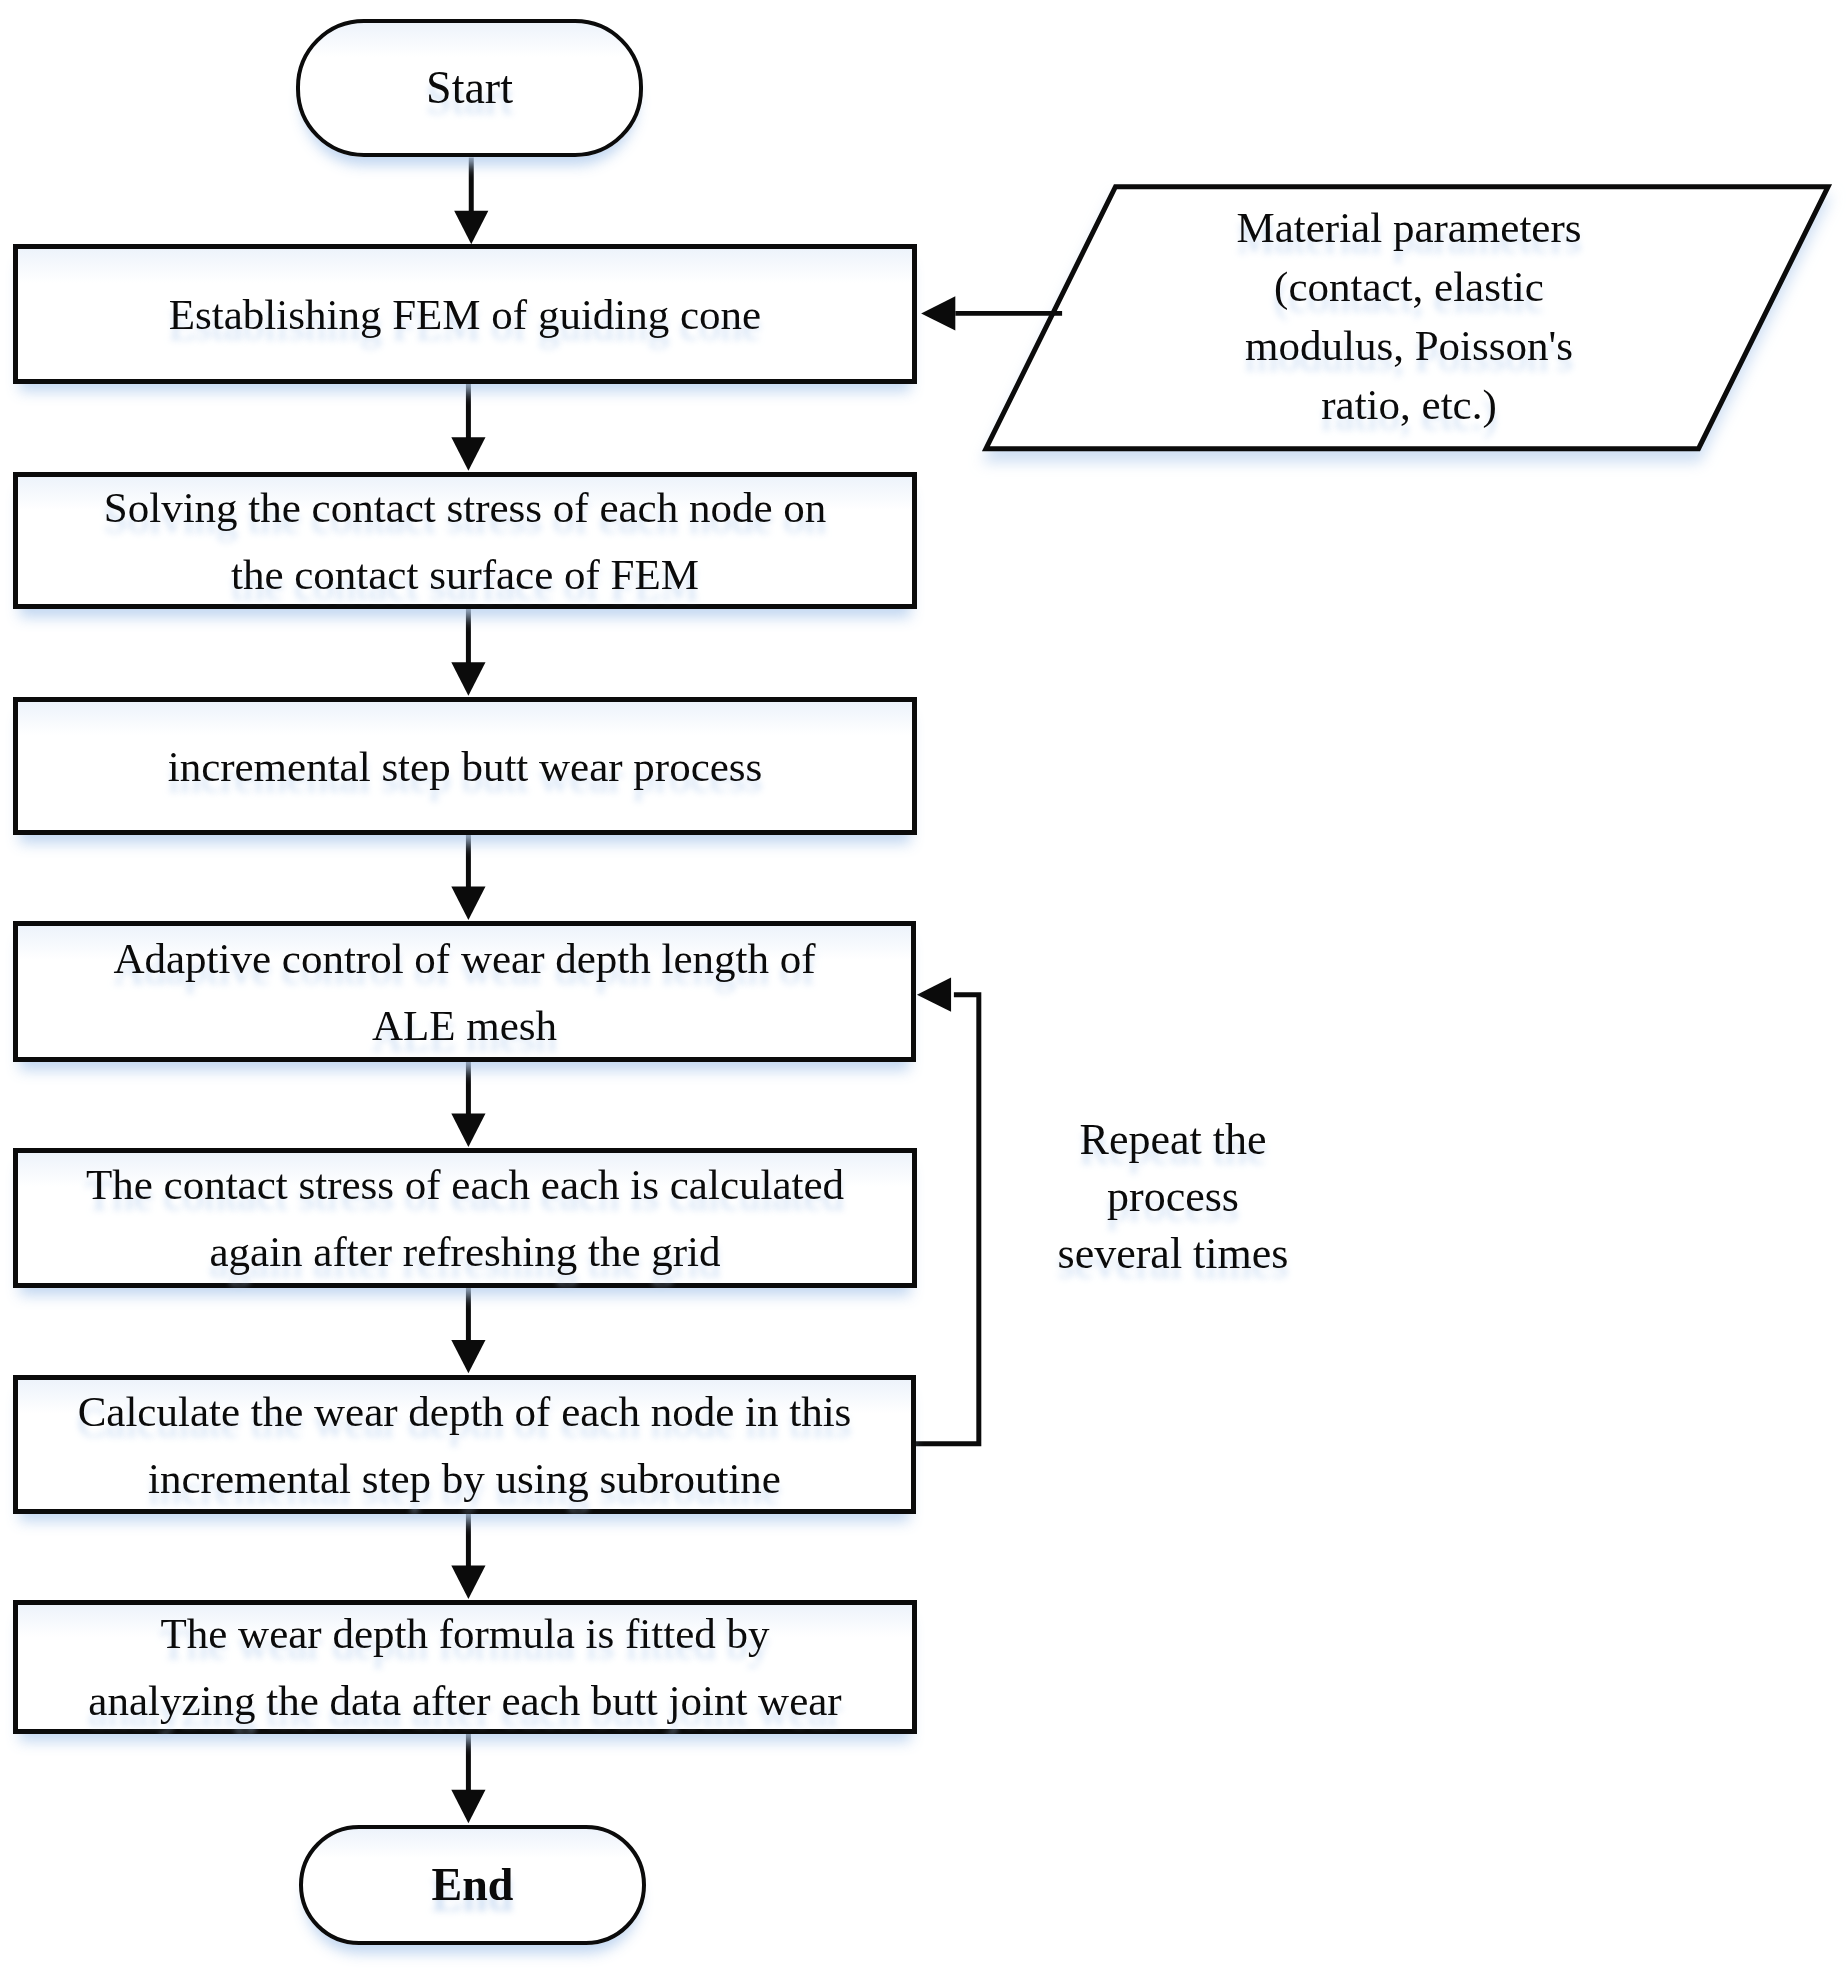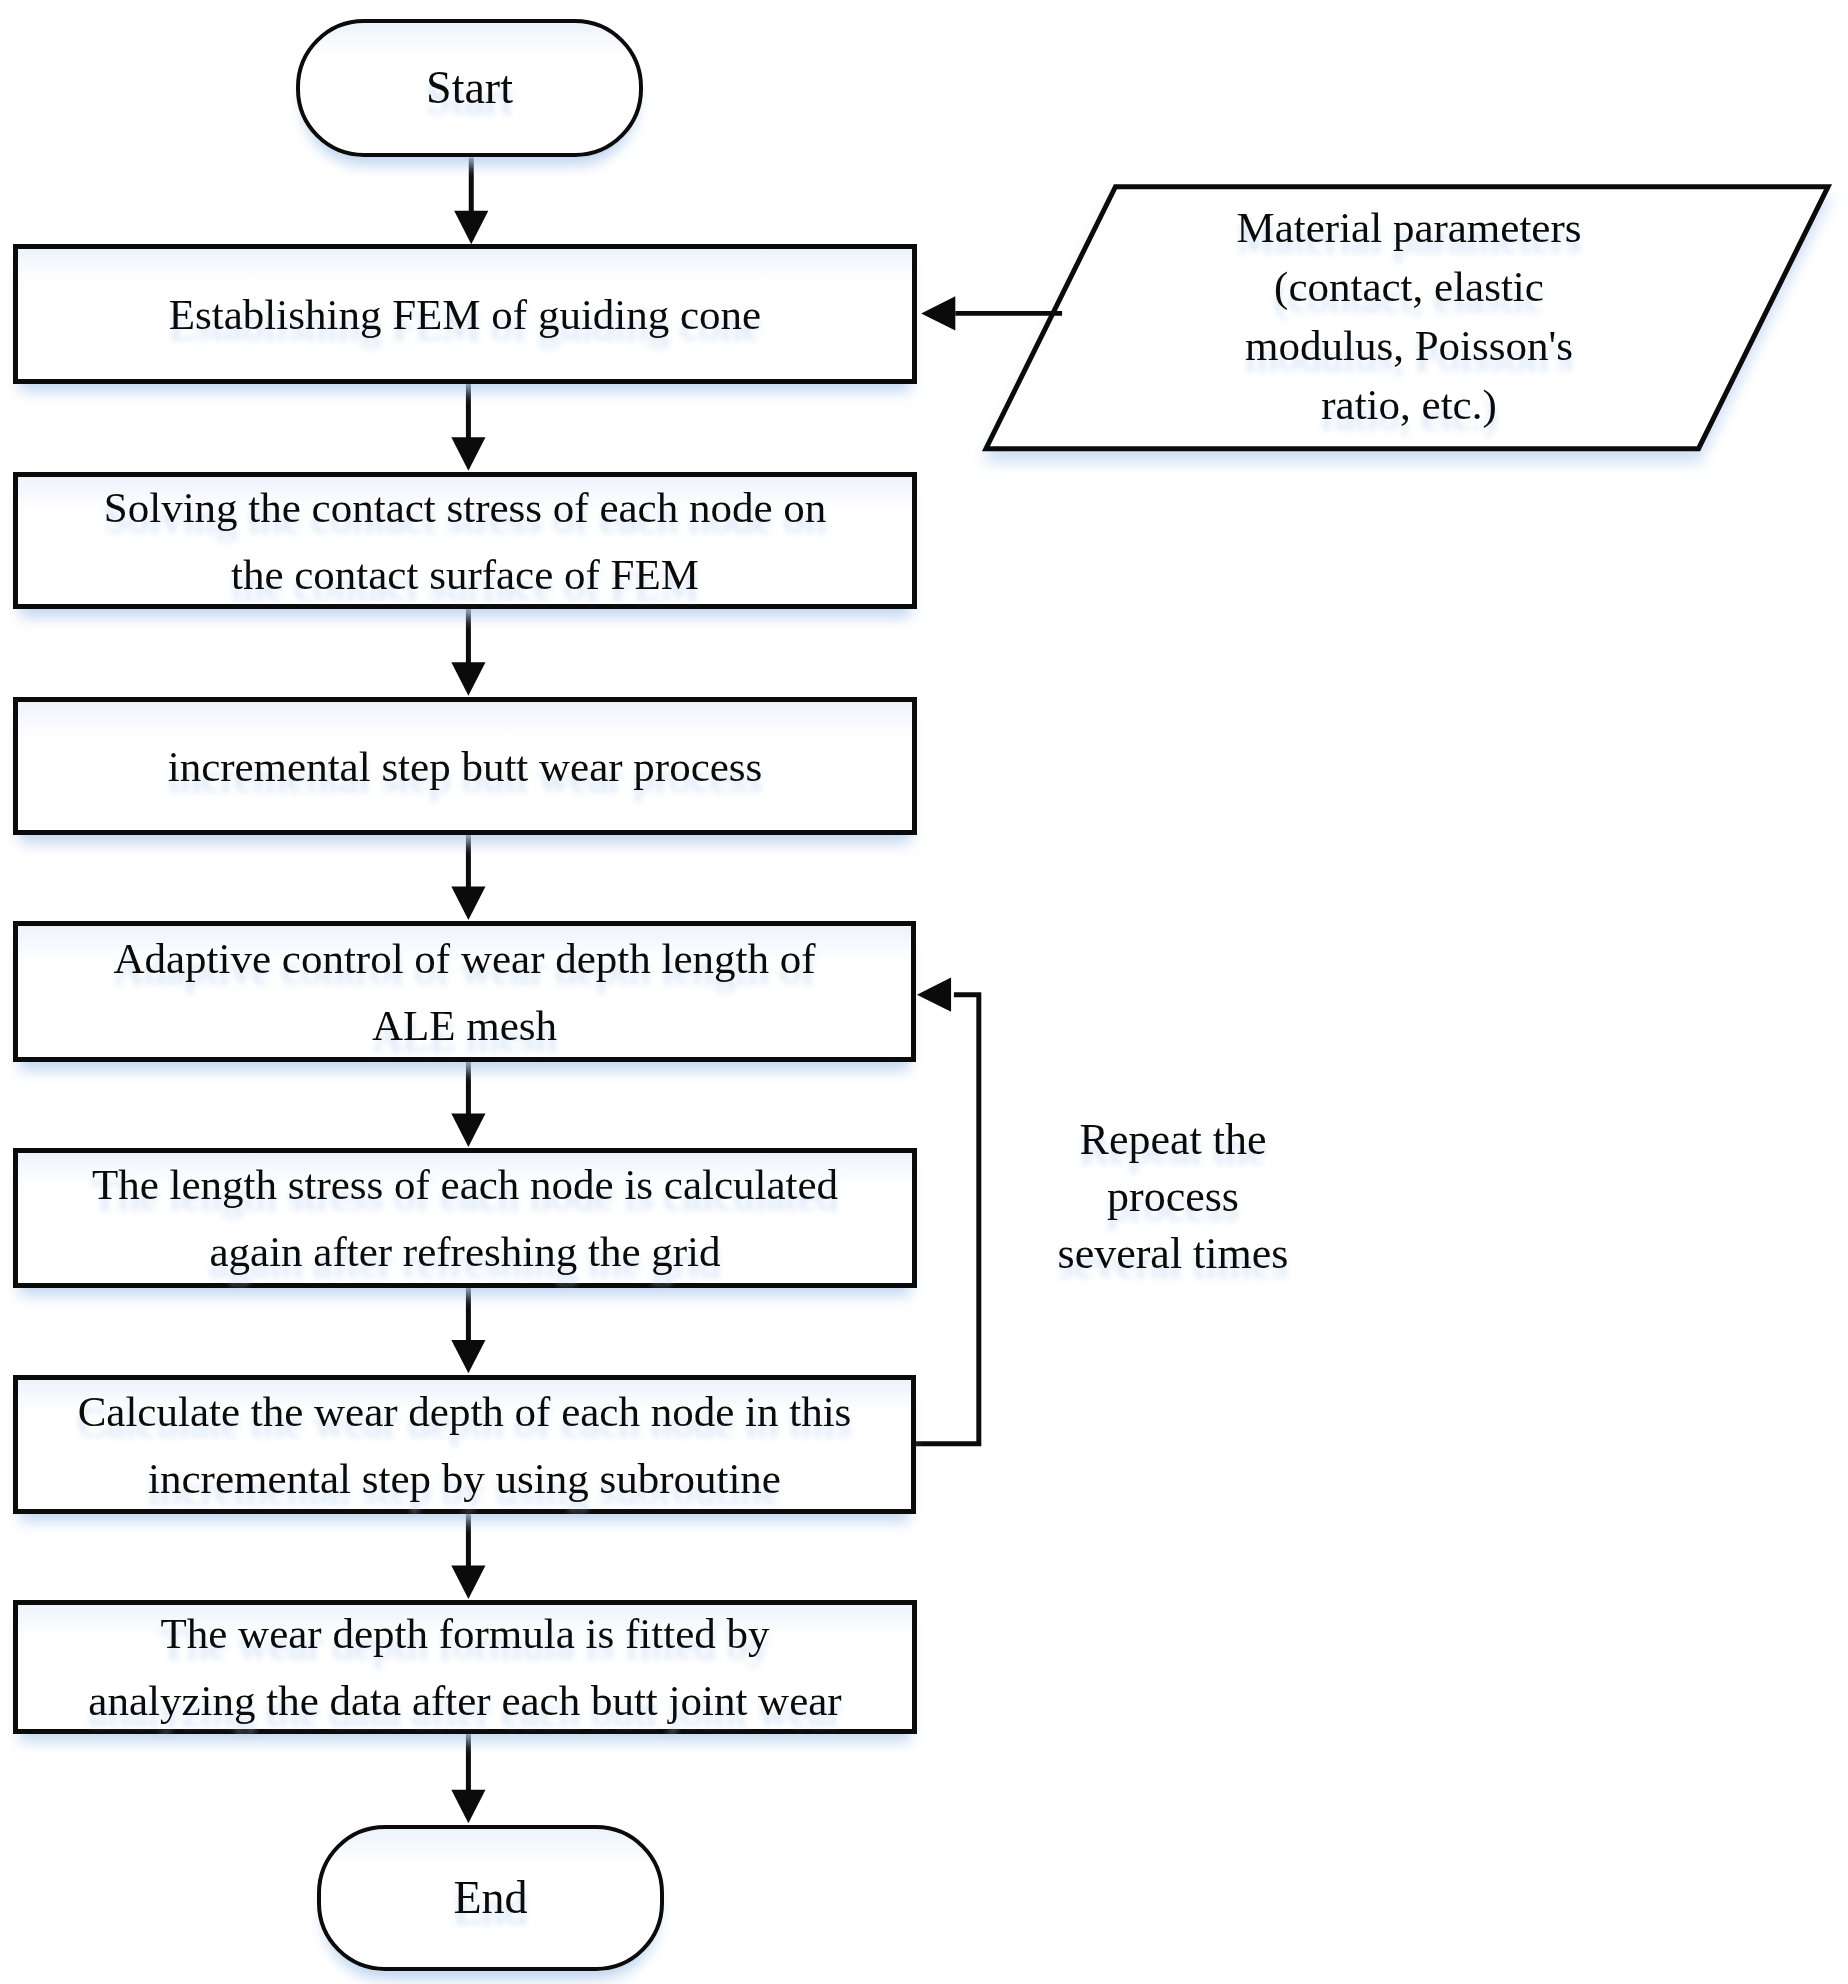--- a/index.html
+++ b/index.html
@@ -129,21 +129,21 @@
 
   <div class="node" style="left:13px;top:921px;width:903px;height:141px;">
     <div class="label">
       <div>Adaptive control of wear depth length of</div>
       <div>ALE mesh</div>
     </div>
   </div>
 
   <div class="node" style="left:13px;top:1148px;width:904px;height:140px;">
     <div class="label">
-      <div>The length stress of each node is calculated</div>
+      <div>The contact stress of each each is calculated</div>
       <div>again after refreshing the grid</div>
     </div>
   </div>
 
   <div class="node" style="left:13px;top:1375px;width:903px;height:139px;">
     <div class="label">
       <div>Calculate the wear depth of each node in this</div>
       <div>incremental step by using subroutine</div>
     </div>
   </div>
@@ -154,18 +154,18 @@
       <div>analyzing the data after each butt joint wear</div>
     </div>
   </div>
 
   <div class="note" style="left:995px;top:1101px;width:356px;">
     <div>Repeat the</div>
     <div>process</div>
     <div>several times</div>
   </div>
 
-  <div class="node terminator" style="left:317px;top:1825px;width:347px;height:146px;">
+  <div class="node terminator" style="left:299px;top:1825px;width:347px;height:120px;font-weight:bold;">
     <div class="label">End</div>
   </div>
 
 </div>
 
 
 </body></html>

